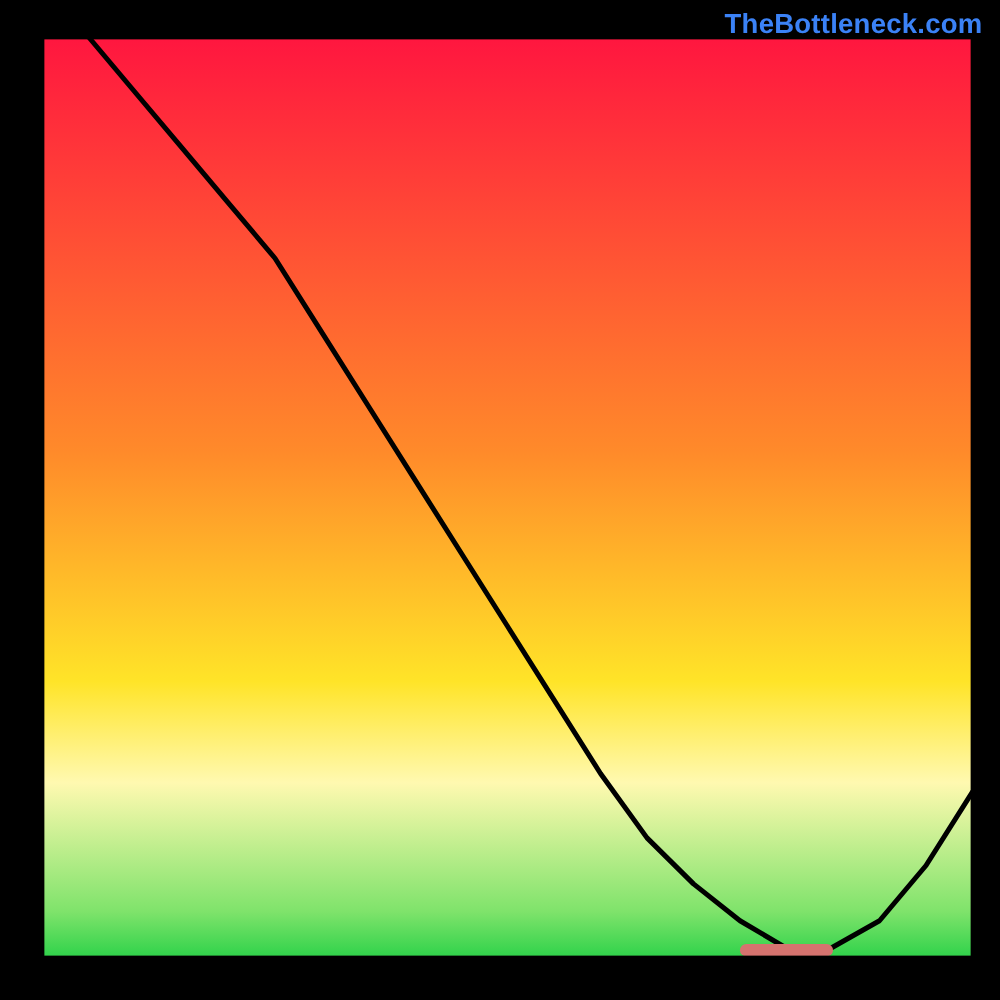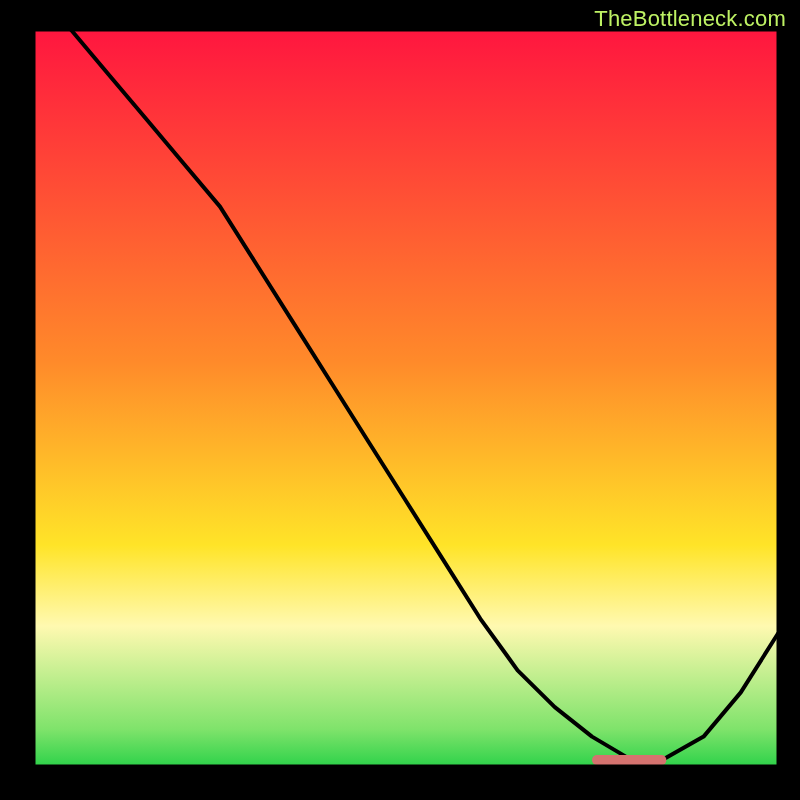--- a/index.html
+++ b/index.html
@@ -13,23 +13,23 @@
   }
   .wrap {
     position: relative;
     width: 800px;
     height: 800px;
   }
   .watermark {
     position: absolute;
     top: 6px;
     right: 14px;
-    color: #bef264;
+    color: #3b82f6;
     font-size: 22px;
-    font-weight: 400;
+    font-weight: 700;
     letter-spacing: 0.2px;
     z-index: 10;
     user-select: none;
   }
   svg {
     display: block;
   }
 </style>
 </head>
 <body>

